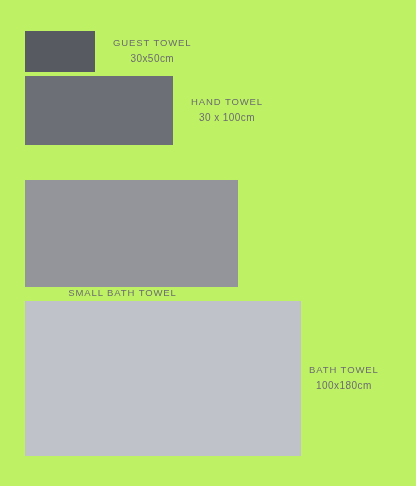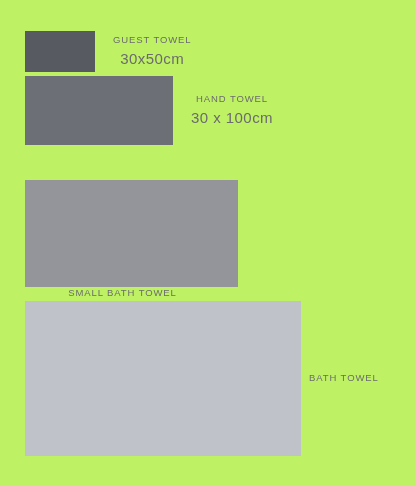--- a/index.html
+++ b/index.html
@@ -44,21 +44,21 @@
 
   .label-title {
     font-size: 9.5px;
     letter-spacing: 0.9px;
     text-transform: uppercase;
     color: #6b6b70;
     display: block;
   }
 
   .label-dims {
-    font-size: 15px;
+    font-size: 10px;
     letter-spacing: 0.45px;
     color: #6b6b70;
     display: block;
     margin-top: 2px;
   }
 
   
   #row-guest       { top: 31px; }
   #row-guest .swatch { width: 70px;  height: 41px;  background: #575b61; }
   #row-guest .label-block { margin-left: 18px; }
@@ -103,16 +103,17 @@
     <div class="swatch" style="width: 213px; height: 107px; background: rgb(147, 149, 155);"></div>
     <div class="label-block">
       <span class="label-title">SMALL BATH TOWEL</span>
     </div>
   </div>
 
   <div class="size-row" id="row-bath">
     <div class="swatch" style="width: 276px; height: 155px; background: rgb(191, 195, 201);"></div>
     <div class="label-block">
       <span class="label-title">BATH TOWEL</span>
+      <span class="label-dims">100x180cm</span>
     </div>
   </div>
 
 </div>
 
 </body></html>

